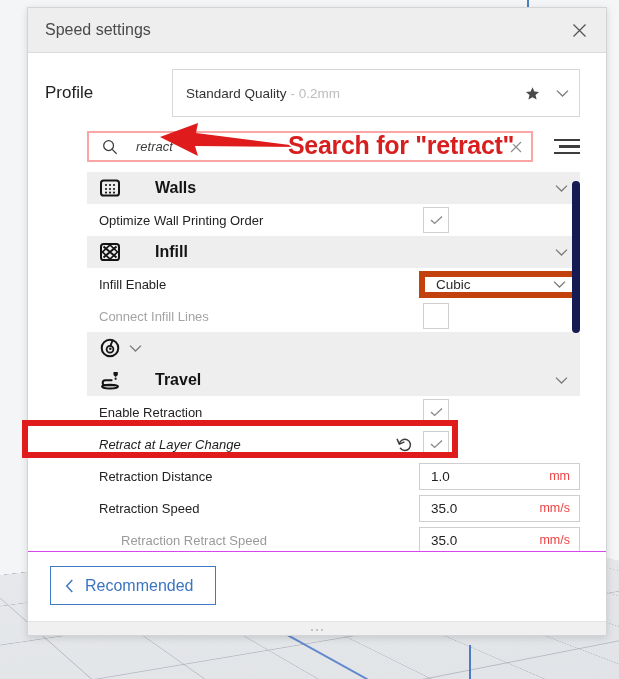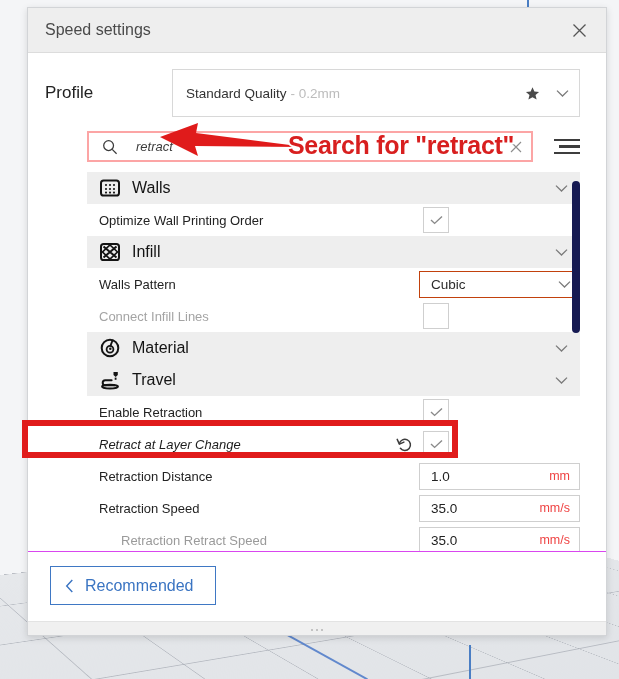--- a/index.html
+++ b/index.html
@@ -183,23 +183,23 @@
     height: 32px;
     background: #eeeeee;
     display: flex;
     align-items: center;
     padding: 0 12px 0 12px;
   }
   .group .gicon { width: 30px; display: flex; align-items: center; color: #1b1b1b; }
   .group .glabel {
     flex: 1;
     font-size: 16px;
-    font-weight: normal;
+    font-weight: bold;
     color: #141414;
-    margin-left: 3px;
+    margin-left: 26px;
   }
   .setting {
     height: 32px;
     display: flex;
     align-items: center;
     padding: 0 0 0 12px;
   }
   .setting .slabel {
     flex: 1;
     font-size: 13px;
@@ -219,21 +219,21 @@
     display: flex;
     align-items: center;
     justify-content: center;
     margin-right: 131px;
     cursor: pointer;
     color: #8a8a8a;
   }
   .combo {
     width: 161px;
     height: 27px;
-    border: 1px solid #c2410c;
+    border: 6px solid #c2410c;
     background: #fff;
     box-sizing: border-box;
     display: flex;
     align-items: center;
     padding: 0 8px 0 11px;
     margin-right: 0;
     cursor: pointer;
   }
   .combo .cval { flex: 1; font-size: 13.5px; color: #2b2b2b; }
   .numfield {
@@ -433,21 +433,21 @@
             </svg>
           </span>
           <span class="glabel">Infill</span>
           <span class="chev">
             <svg width="13" height="9" viewBox="0 0 13 9">
               <path d="M1 1.6 L6.5 7 L12 1.6" stroke="currentColor" stroke-width="1.3" fill="none"></path>
             </svg>
           </span>
         </div>
         <div class="setting">
-          <span class="slabel">Walls Pattern</span>
+          <span class="slabel">Infill Enable</span>
           <span class="combo">
             <span class="cval">Cubic</span>
             <span class="chev">
               <svg width="13" height="9" viewBox="0 0 13 9">
                 <path d="M1 1.6 L6.5 7 L12 1.6" stroke="currentColor" stroke-width="1.3" fill="none"></path>
               </svg>
             </span>
           </span>
         </div>
         <div class="setting disabled">
@@ -456,21 +456,20 @@
         </div>
         <div class="group">
           <span class="gicon">
             <svg width="22" height="22" viewBox="0 0 22 22">
               <circle cx="11" cy="11" r="8.3" stroke="#141414" stroke-width="2" fill="none"></circle>
               <circle cx="11" cy="12.2" r="3.4" stroke="#141414" stroke-width="1.8" fill="none"></circle>
               <circle cx="11.3" cy="11.8" r="1.25" fill="#141414"></circle>
               <path d="M11.5 8.6 L13.6 3.4" stroke="#141414" stroke-width="1.8" fill="none" stroke-linecap="round"></path>
             </svg>
           </span>
-          <span class="glabel">Material</span>
           <span class="chev">
             <svg width="13" height="9" viewBox="0 0 13 9">
               <path d="M1 1.6 L6.5 7 L12 1.6" stroke="currentColor" stroke-width="1.3" fill="none"></path>
             </svg>
           </span>
         </div>
         <div class="group">
           <span class="gicon">
             <svg width="22" height="22" viewBox="0 0 22 22">
               <path d="M14.5 3 h4.3 v3.1 l-2.15 2.0 -2.15 -2.0 Z" fill="#141414"></path>

